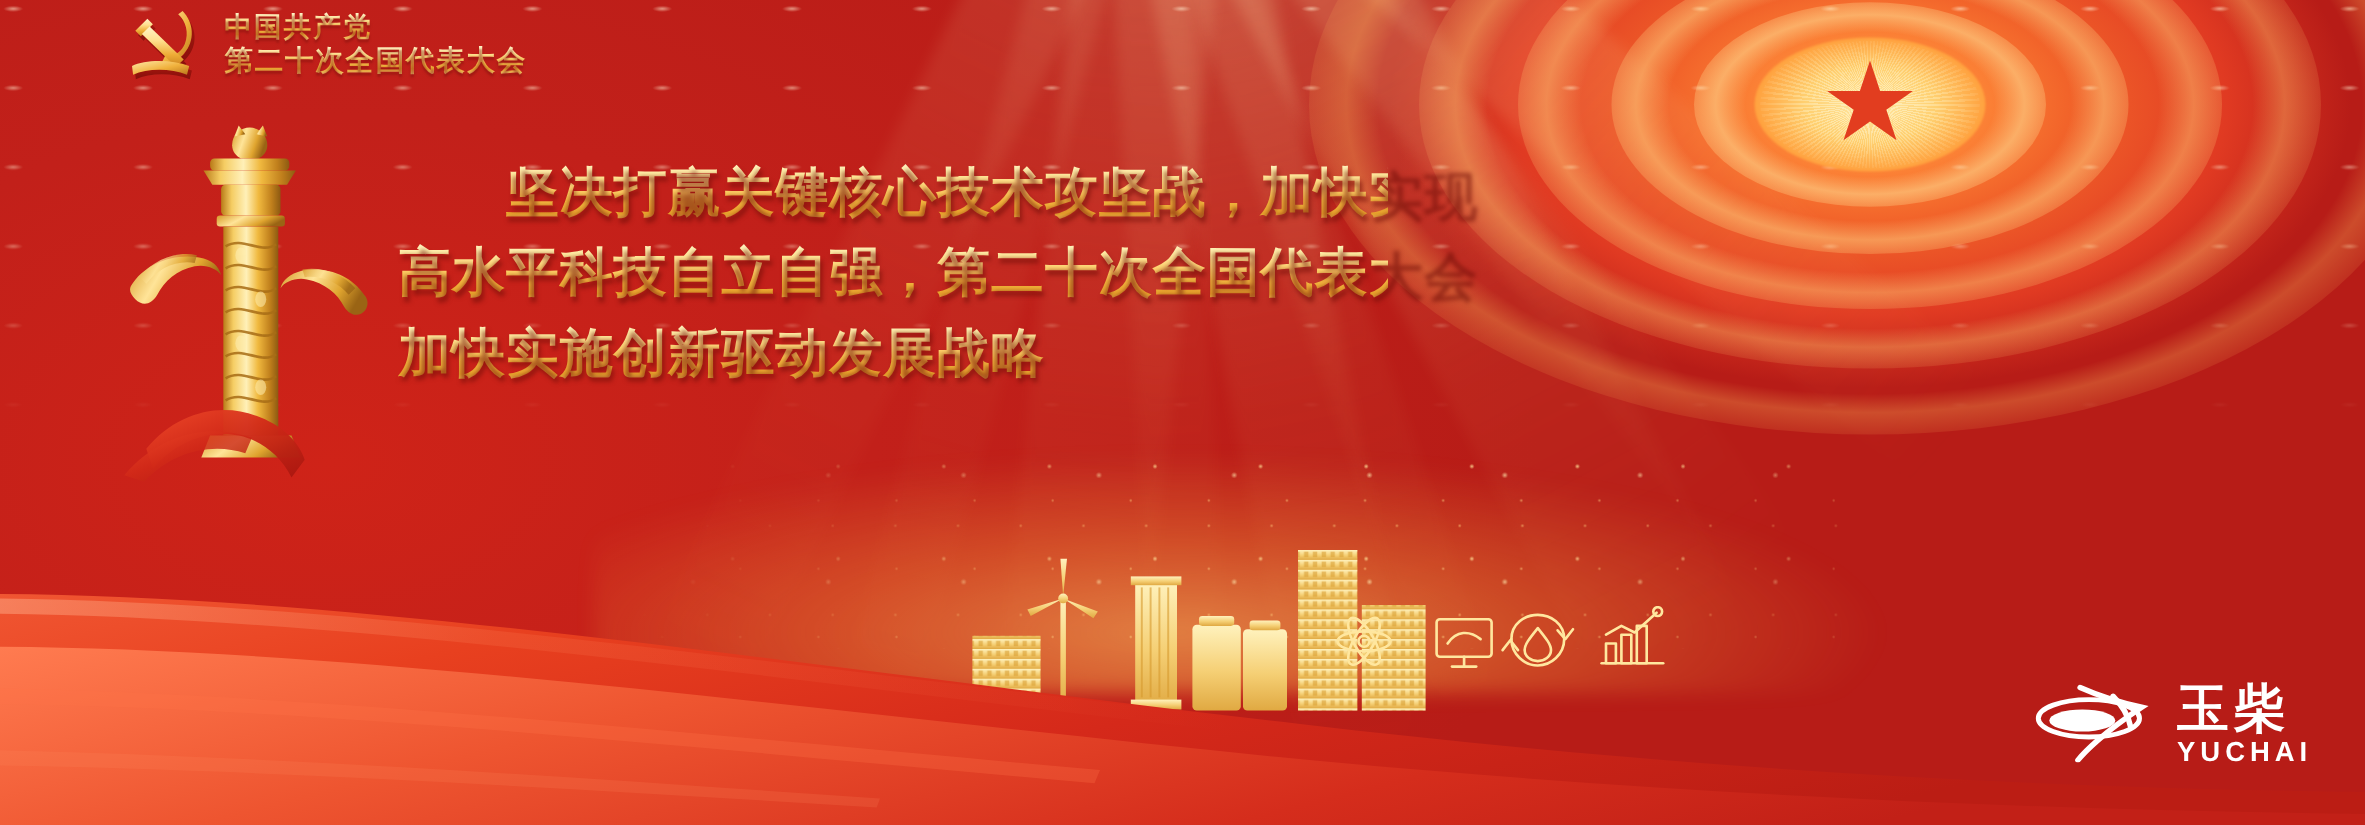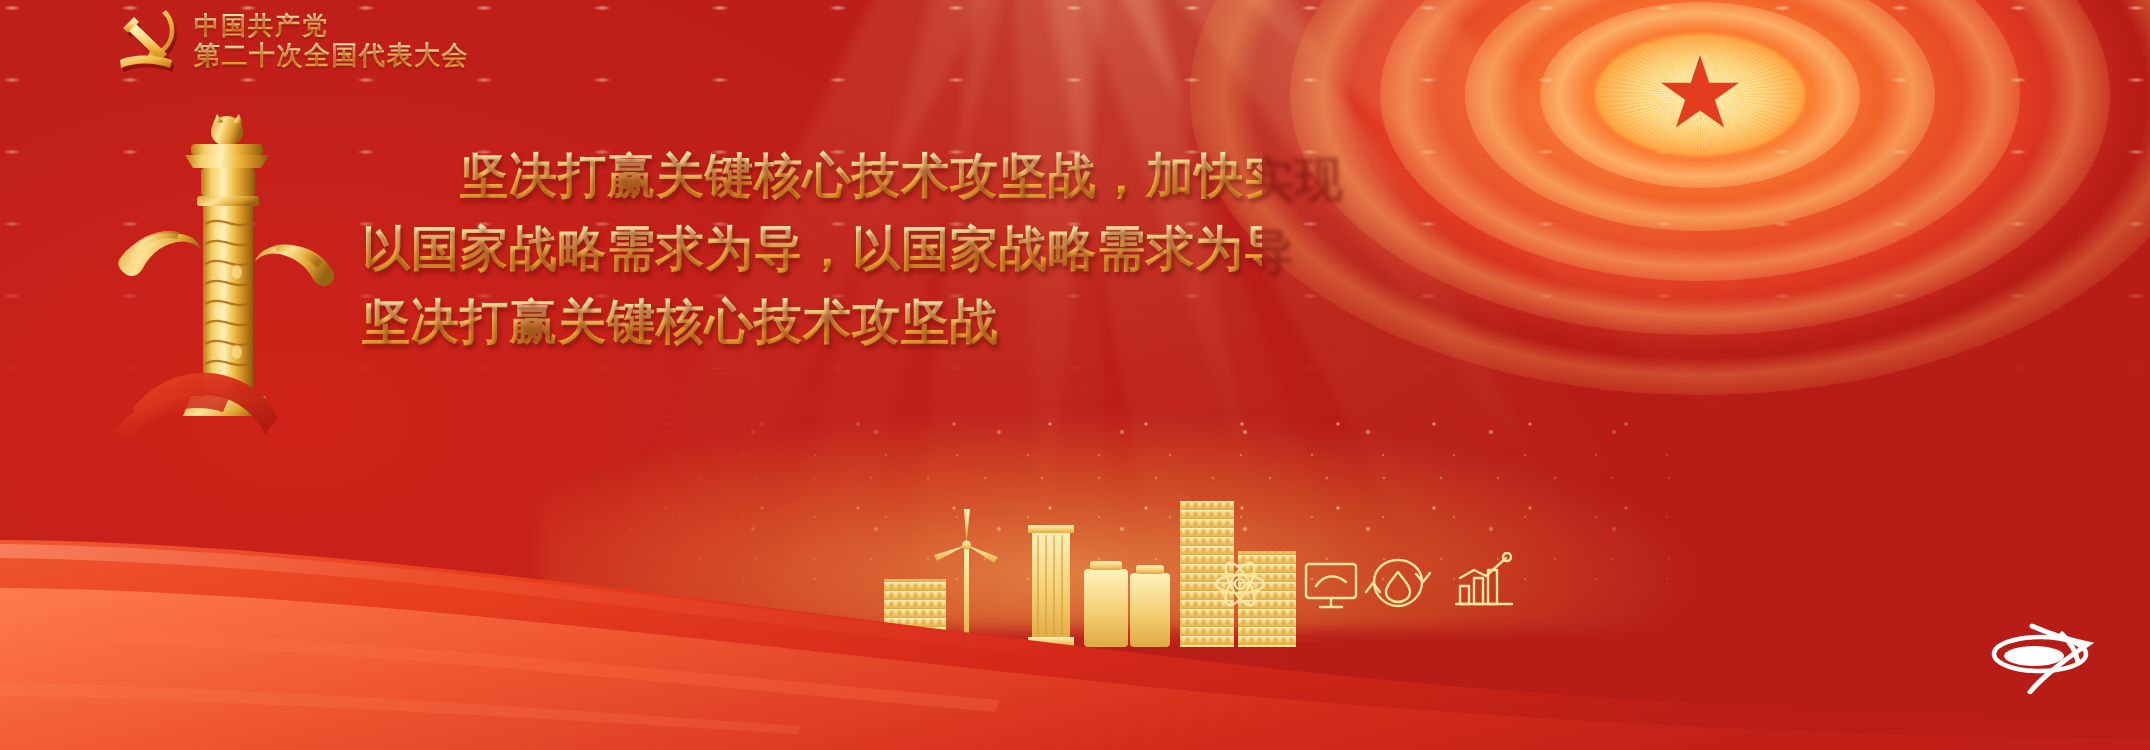--- a/index.html
+++ b/index.html
@@ -69,21 +69,21 @@
   
   .speckles{position:absolute;inset:0;pointer-events:none;opacity:.75;
     background-image:
       radial-gradient(ellipse 13px 4px at 12px 8px, rgba(255,235,205,.85), rgba(255,235,205,0) 70%);
     background-size:118px 72px;
     mask-image:linear-gradient(to bottom, rgba(0,0,0,.95) 0%, rgba(0,0,0,.6) 30%, rgba(0,0,0,0) 52%);
     -webkit-mask-image:linear-gradient(to bottom, rgba(0,0,0,.95) 0%, rgba(0,0,0,.6) 30%, rgba(0,0,0,0) 52%);
   }
 
   
-  .header{position:absolute;left:112px;top:4px;display:flex;align-items:center;gap:4px;}
+  .header{position:absolute;left:112px;top:4px;display:flex;align-items:center;gap:14px;}
   .cpc-emblem{width:78px;height:74px;position:relative;flex:0 0 auto;}
   .congress-title{display:flex;flex-direction:column;gap:2px;}
   .congress-title .line{
     font-size:25px;line-height:1.12;font-weight:bold;letter-spacing:2px;
     background:linear-gradient(180deg,#fff6cf 0%,#ffe08a 30%,#f6bc48 55%,#e8a430 72%,#ffe6a0 100%);
     -webkit-background-clip:text;background-clip:text;color:transparent;
     text-shadow:0 2px 2px rgba(120,15,10,.45);
     white-space:nowrap;
   }
   .congress-title .line2{font-size:26px;letter-spacing:1.5px;text-align:right;}
@@ -274,22 +274,22 @@
 
       <g fill="url(#silk)">
         <path d="M28 300 C56 266 96 258 128 270 C150 278 166 292 172 310 L160 326 C150 306 132 292 112 288 C84 282 54 294 34 318 Z" opacity=".95"></path>
         <path d="M8 324 C40 286 86 276 124 290 L118 304 C88 294 52 302 26 330 Z" opacity=".8"></path>
       </g>
     </svg>
   </div>
 
   <div class="slogan">
     <div class="sline first">坚决打赢关键核心技术攻坚战，加快实现</div>
-    <div class="sline">以国家战略需求为导，以国家战略需求为导</div>
-    <div class="sline">坚决打赢关键核心技术攻坚战</div>
+    <div class="sline">高水平科技自立自强，第二十次全国代表大会</div>
+    <div class="sline">加快实施创新驱动发展战略</div>
   </div>
 
   <div class="goldglow"></div>
   <div class="particles"></div>
 
   <div class="skyline">
     <svg width="420" height="150" viewBox="0 0 420 150">
       <defs>
         <linearGradient id="bg1" x1="0" y1="0" x2="0" y2="1">
           <stop offset="0%" stop-color="#fff2bd"></stop>
@@ -410,15 +410,19 @@
 
   <div class="logo">
     <div class="logo-mark">
       <svg width="112" height="74" viewBox="0 0 112 74">
         <ellipse cx="50" cy="34" rx="46" ry="17" fill="none" stroke="#ffffff" stroke-width="4.5"></ellipse>
         <ellipse cx="44" cy="36" rx="30" ry="10" fill="#ffffff"></ellipse>
         <path d="M42 6 C60 14 80 20 98 24 C86 32 72 42 58 54 C50 61 44 67 40 72" fill="none" stroke="#ffffff" stroke-width="5" stroke-linecap="round"></path>
         <path d="M72 14 C80 22 86 32 88 42" fill="none" stroke="#ffffff" stroke-width="5" stroke-linecap="round"></path>
       </svg>
     </div>
+    <div class="logo-word">
+      <div class="logo-cn">玉柴</div>
+      <div class="logo-en">YUCHAI</div>
+    </div>
   </div>
 
 </div>
 
 </body></html>

